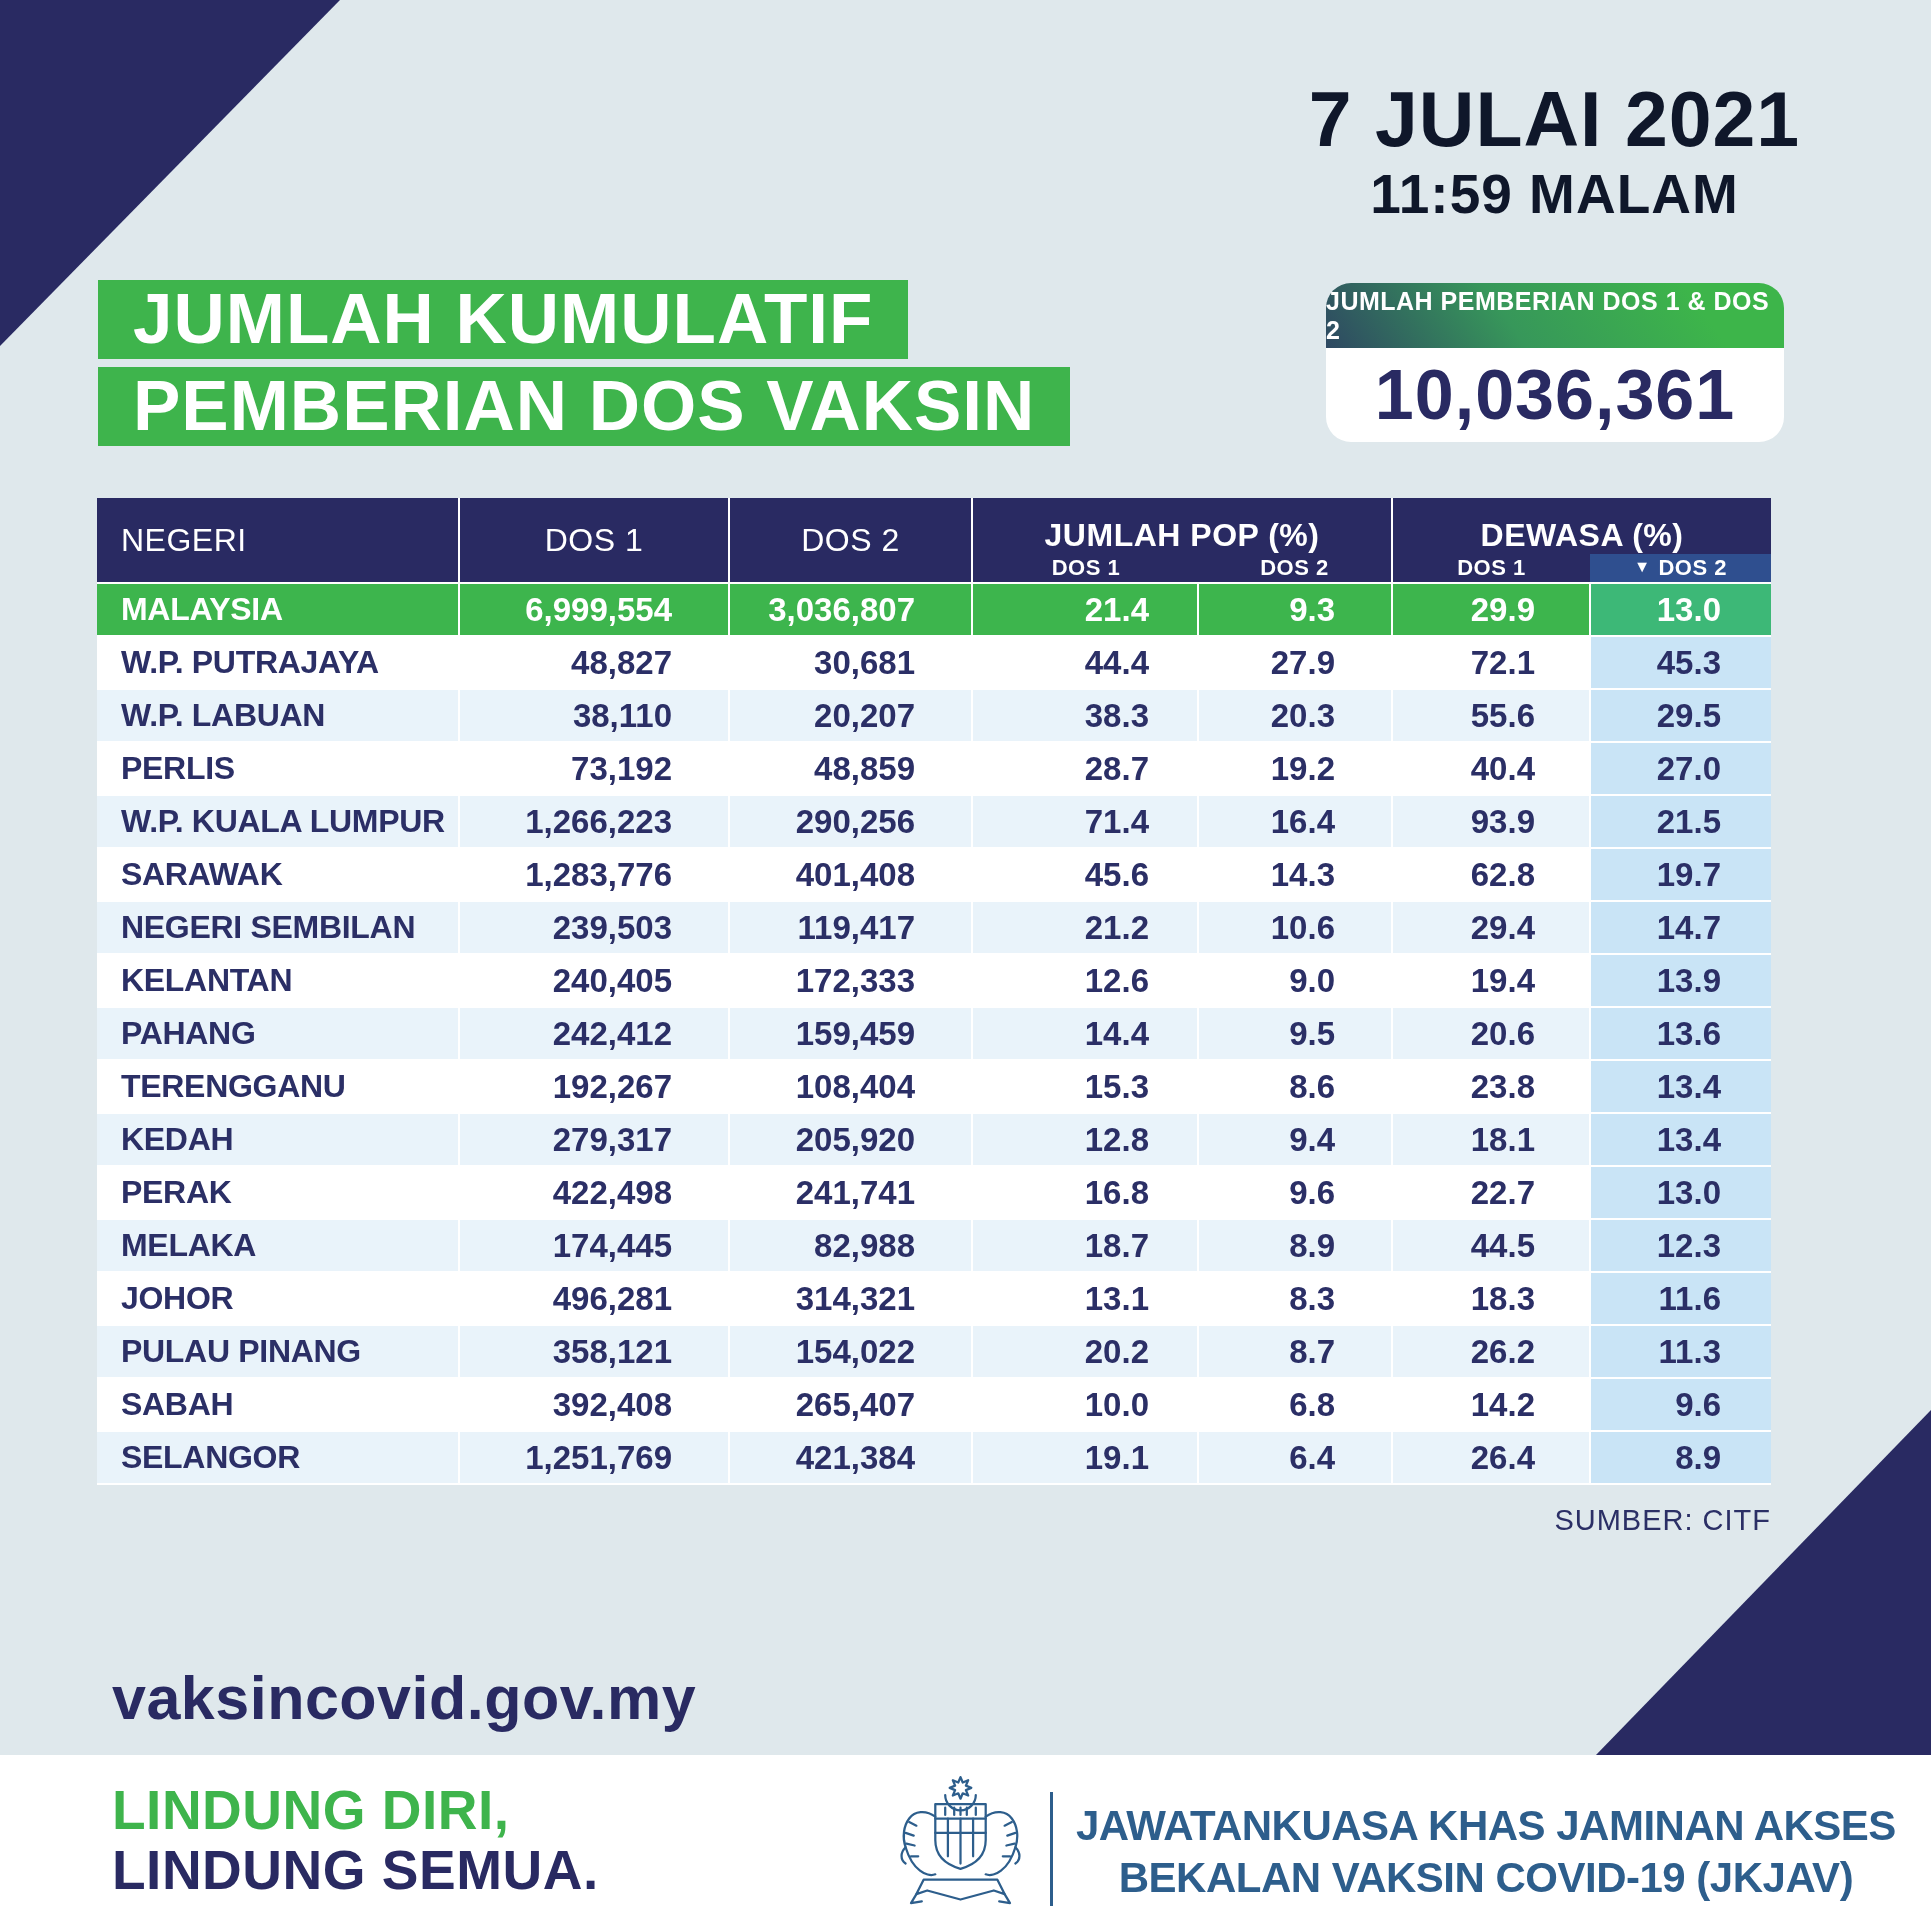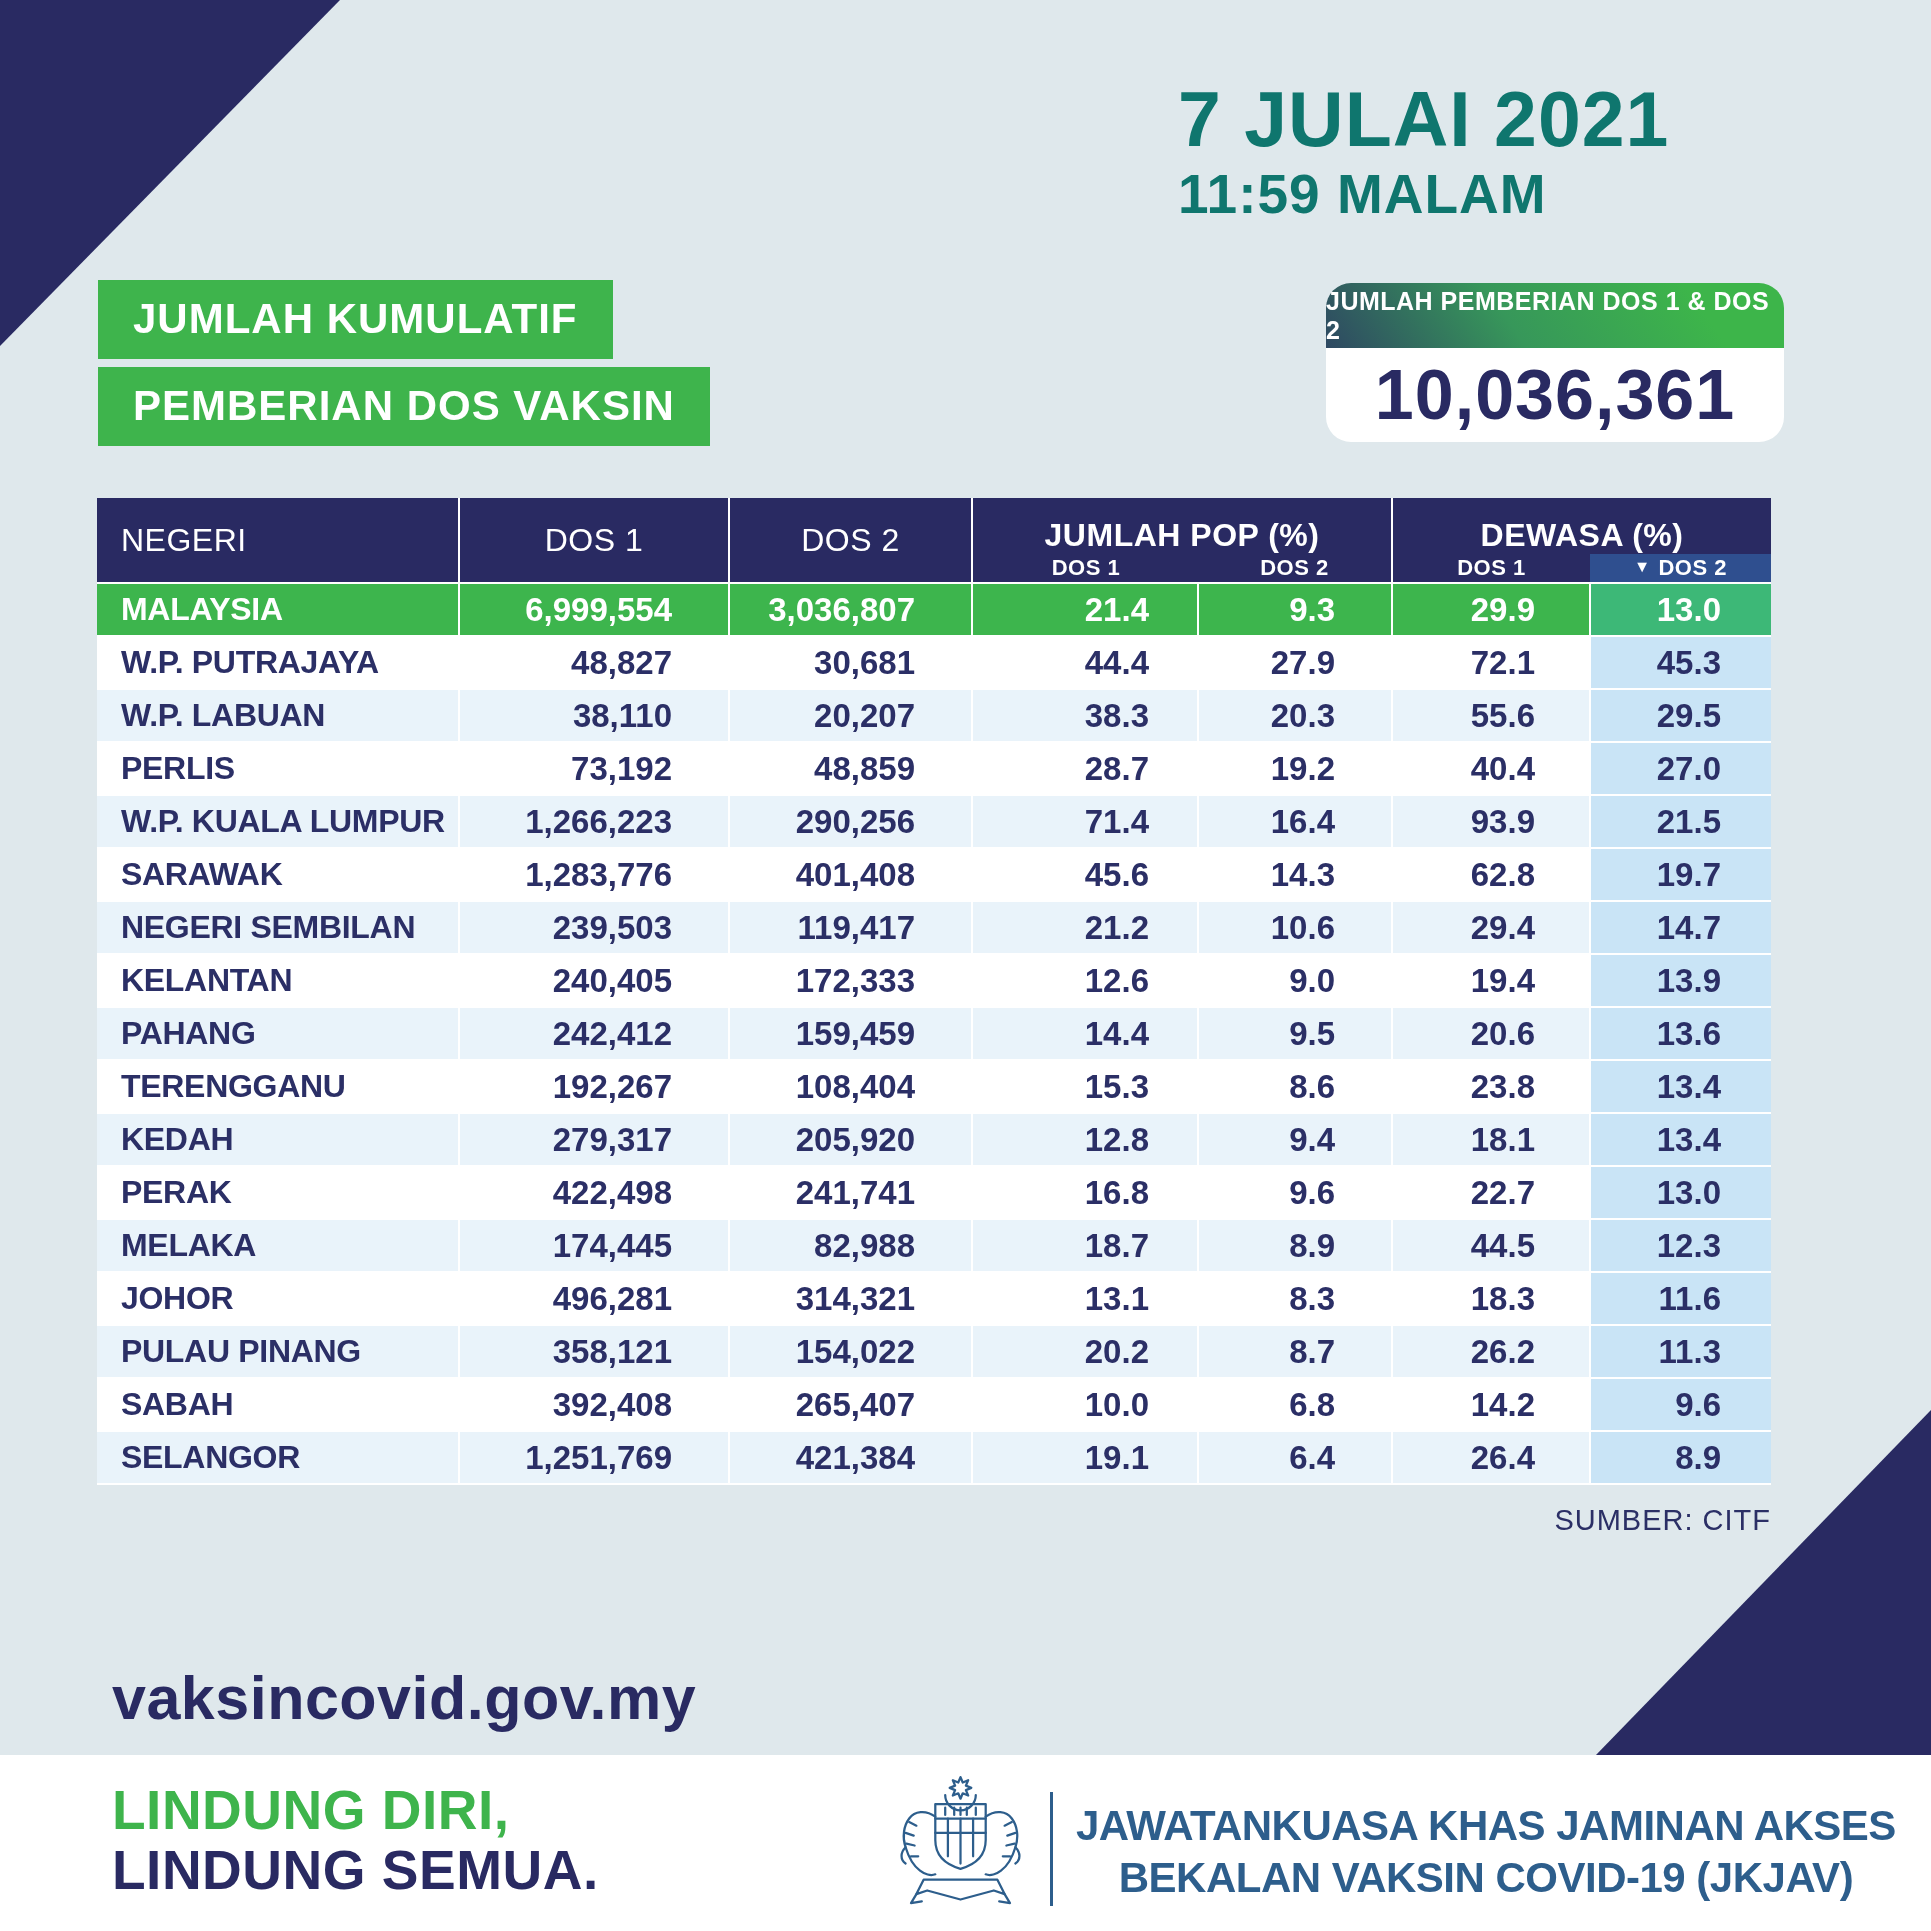--- a/index.html
+++ b/index.html
@@ -7,28 +7,28 @@
   .canvas{position:relative;width:1931px;height:1931px;background:#dfe8ec;overflow:hidden;}
 
   
   .tri-tl{position:absolute;left:0;top:0;width:340px;height:346px;background:#292a62;
           clip-path:polygon(0 0,100% 0,0 100%);}
   .tri-br{position:absolute;right:0;top:1410px;width:336px;height:346px;background:#292a62;
           clip-path:polygon(100% 0,100% 100%,0 100%);}
   .white-band{position:absolute;left:0;top:1755px;width:1931px;height:176px;background:#ffffff;}
 
   
-  .date-block{position:absolute;left:1178px;top:75px;width:753px;color:#0f766e;}
+  .date-block{position:absolute;left:1178px;top:75px;width:753px;text-align:center;color:#0f172a;}
   .date-line1{font-size:77px;font-weight:bold;letter-spacing:1px;line-height:89px;}
   .date-line2{font-size:55px;font-weight:bold;letter-spacing:1px;line-height:60px;}
 
   
   .title-wrap{position:absolute;left:98px;top:280px;}
   .title-bar{display:inline-block;background:#3eb44c;color:#ffffff;font-weight:bold;
-             font-size:42px;letter-spacing:1px;padding:8.7px 35px 10.6px 35px;line-height:60px;}
+             font-size:71px;letter-spacing:1px;padding:8.7px 35px 10.6px 35px;line-height:60px;}
   .title-bar.second{margin-top:7.7px;}
 
   
   .badge{position:absolute;left:1326px;top:283px;width:458px;}
   .badge-top{height:65px;border-radius:25px 25px 0 0;
              background:linear-gradient(55deg,#2e4862 0%,#37975a 40%,#3db54a 80%);
              display:flex;align-items:center;justify-content:center;}
   .badge-top span{color:#ffffff;font-size:25px;font-weight:bold;letter-spacing:0.5px;}
   .badge-bottom{height:94px;border-radius:0 0 25px 25px;background:#ffffff;
                 display:flex;align-items:center;justify-content:center;}

